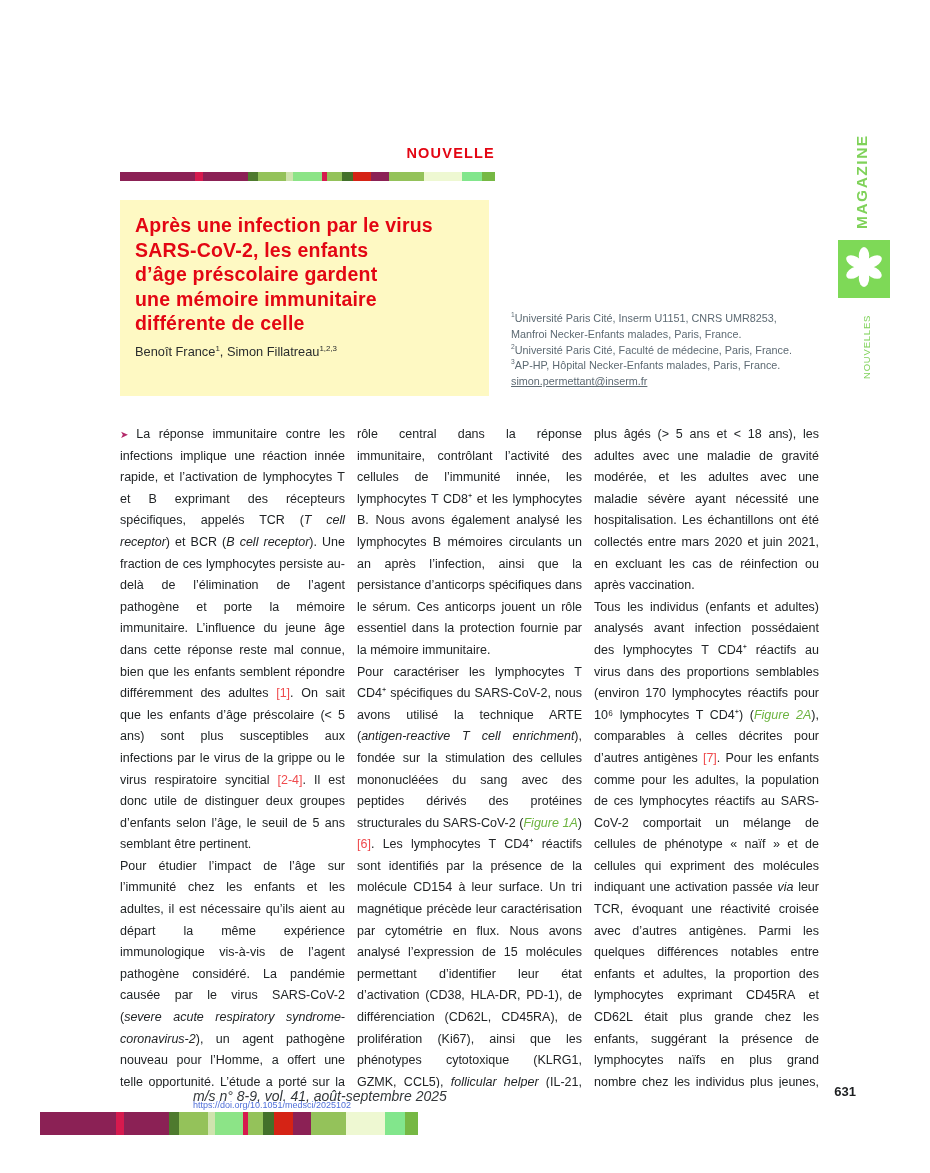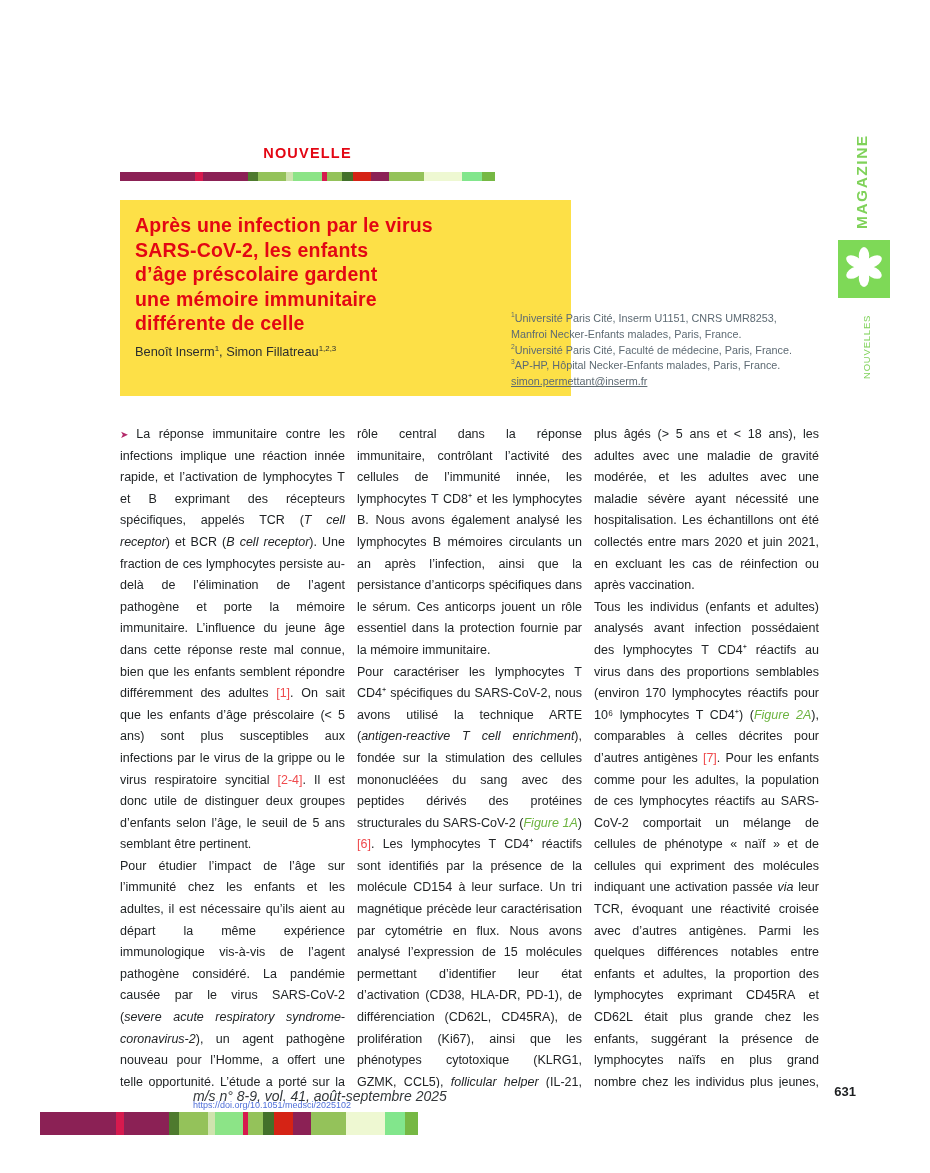--- a/index.html
+++ b/index.html
@@ -1,30 +1,30 @@
 <!DOCTYPE html>
 <html lang="fr"><head>
 <meta charset="utf-8">
 <style>
   html,body{margin:0;padding:0;}
   .page{position:relative;width:930px;height:1173px;background:#ffffff;overflow:hidden;
         font-family:"Liberation Sans",sans-serif;}
 
   
-  .kicker{position:absolute;left:120px;top:145px;width:375px;text-align:center;
+  .kicker{position:absolute;left:120px;top:145px;width:375px;text-align:right;
           color:#e30613;font-weight:bold;font-size:14.5px;letter-spacing:1.2px;}
 
   
   .strip{position:absolute;display:flex;}
   .strip-top{left:120px;top:172px;width:375px;height:9px;}
   .strip-bottom{left:40px;top:1112px;width:378px;height:23px;}
 
   
-  .title-box{position:absolute;left:120px;top:200px;width:451px;height:196px;
-             background:#fde047;box-sizing:border-box;padding:13px 14px 10px 15px;}
+  .title-box{position:absolute;left:120px;top:200px;width:369px;height:196px;
+             background:#fef9c3;box-sizing:border-box;padding:13px 14px 10px 15px;}
   .title p{margin:0;color:#e30613;font-weight:bold;font-size:19.5px;line-height:24.5px;
            letter-spacing:0.2px;}
   .authors{margin-top:8px;font-size:12.8px;color:#2a2d2e;}
   .authors p{margin:0;}
 
   
   .affiliations{position:absolute;left:511px;top:311px;width:318px;
                 font-size:10.8px;line-height:15.8px;color:#5d6a73;}
   .affiliations p{margin:0;}
   .run-u{text-decoration:underline;cursor:pointer;}
@@ -87,21 +87,21 @@
 
   <div class="title-box">
     <div class="title">
         <p><span>Après une infection par le virus</span></p>
         <p><span>SARS-CoV-2, les enfants</span></p>
         <p><span>d’âge préscolaire gardent</span></p>
         <p><span>une mémoire immunitaire</span></p>
         <p><span>différente de celle</span></p>
       </div>
     <div class="authors">
-        <p><span>Benoît Inserm</span><sup>1</sup><span>, Simon Fillatreau</span><sup>1,2,3</sup></p>
+        <p><span>Benoît France</span><sup>1</sup><span>, Simon Fillatreau</span><sup>1,2,3</sup></p>
       </div>
   </div>
 
   <div class="affiliations">
       <p><sup>1</sup><span>Université Paris Cité, Inserm U1151, CNRS UMR8253,</span></p>
       <p><span>Manfroi Necker-Enfants malades, Paris, France.</span></p>
       <p><sup>2</sup><span>Université Paris Cité, Faculté de médecine, Paris, France.</span></p>
       <p><sup>3</sup><span>AP-HP, Hôpital Necker-Enfants malades, Paris, France.</span></p>
       <p><span class="run-u">simon.permettant@inserm.fr</span></p>
     </div>

